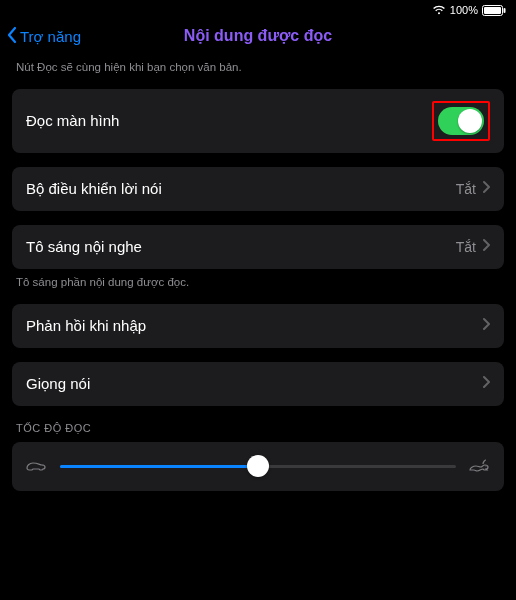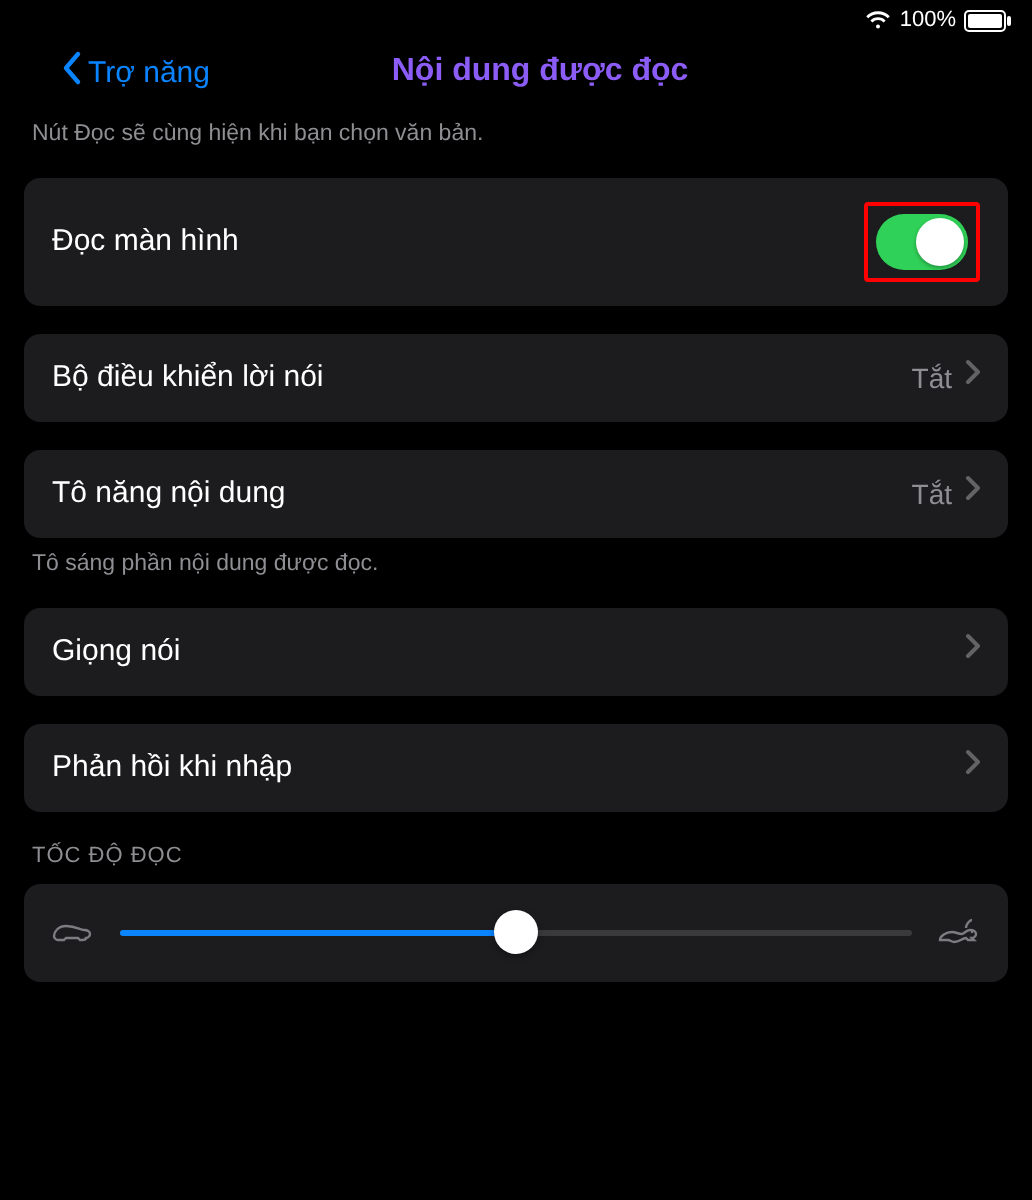--- a/index.html
+++ b/index.html
@@ -1,19 +1,19 @@
 <!DOCTYPE html>
 <html><head>
 <meta charset="utf-8">
 <style>
   * { margin: 0; padding: 0; box-sizing: border-box; }
   html, body { width: 516px; height: 600px; background: #000; font-family: -apple-system, BlinkMacSystemFont, "Segoe UI", Helvetica, Arial, sans-serif; color: #fff; overflow: hidden; }
   .statusbar { display: flex; justify-content: flex-end; align-items: center; gap: 4px; padding: 4px 10px 2px; font-size: 11px; color: #fff; margin-left: 40px; }
   .wifi svg, .battery svg { display: block; }
-  .navbar { position: relative; height: 36px; display: flex; align-items: center; margin-left: 24px; }
+  .navbar { position: relative; height: 36px; display: flex; align-items: center; }
   .back { position: absolute; left: 6px; display: flex; align-items: center; color: #0a84ff; font-size: 15px; }
   .back-chevron { margin-right: 2px; }
   .title { width: 100%; text-align: center; font-size: 16px; font-weight: 600; color: #8b5cf6; }
   .content { padding: 0 12px; }
   .cell { background: #1c1c1e; border-radius: 8px; margin-top: 14px; padding: 12px 14px; display: flex; align-items: center; justify-content: space-between; min-height: 44px; }
   .cell-label { font-size: 15px; color: #fff; }
   .footer-note { color: #8e8e93; font-size: 11.5px; padding: 6px 4px 0; line-height: 1.3; }
   .value { color: #8e8e93; font-size: 14px; margin-right: 6px; }
   .right { display: flex; align-items: center; }
   .chev { color: #636366; }
@@ -75,41 +75,41 @@
     <span class="cell-label">Bộ điều khiển lời nói</span>
     <span class="right">
       <span class="value">Tắt</span>
       <span class="chev"><svg width="8" height="14" viewBox="0 0 8 14">
             <path d="M2 2l5 5-5 5" stroke="#636366" stroke-width="2" fill="none" stroke-linecap="round" stroke-linejoin="round"></path>
           </svg></span>
     </span>
   </div>
 
   <div class="cell">
-    <span class="cell-label">Tô năng nội dung</span>
+    <span class="cell-label">Tô sáng nội nghe</span>
     <span class="right">
       <span class="value">Tắt</span>
       <span class="chev"><svg width="8" height="14" viewBox="0 0 8 14">
             <path d="M2 2l5 5-5 5" stroke="#636366" stroke-width="2" fill="none" stroke-linecap="round" stroke-linejoin="round"></path>
           </svg></span>
     </span>
   </div>
   <div class="footer-note">Tô sáng phần nội dung được đọc.</div>
 
   <div class="cell">
-    <span class="cell-label">Giọng nói</span>
+    <span class="cell-label">Phản hồi khi nhập</span>
     <span class="right">
       <span class="chev"><svg width="8" height="14" viewBox="0 0 8 14">
             <path d="M2 2l5 5-5 5" stroke="#636366" stroke-width="2" fill="none" stroke-linecap="round" stroke-linejoin="round"></path>
           </svg></span>
     </span>
   </div>
 
   <div class="cell">
-    <span class="cell-label">Phản hồi khi nhập</span>
+    <span class="cell-label">Giọng nói</span>
     <span class="right">
       <span class="chev"><svg width="8" height="14" viewBox="0 0 8 14">
             <path d="M2 2l5 5-5 5" stroke="#636366" stroke-width="2" fill="none" stroke-linecap="round" stroke-linejoin="round"></path>
           </svg></span>
     </span>
   </div>
 
   <div class="section-header">TỐC ĐỘ ĐỌC</div>
   <div class="slider-row">
     <span class="speed-icon">

